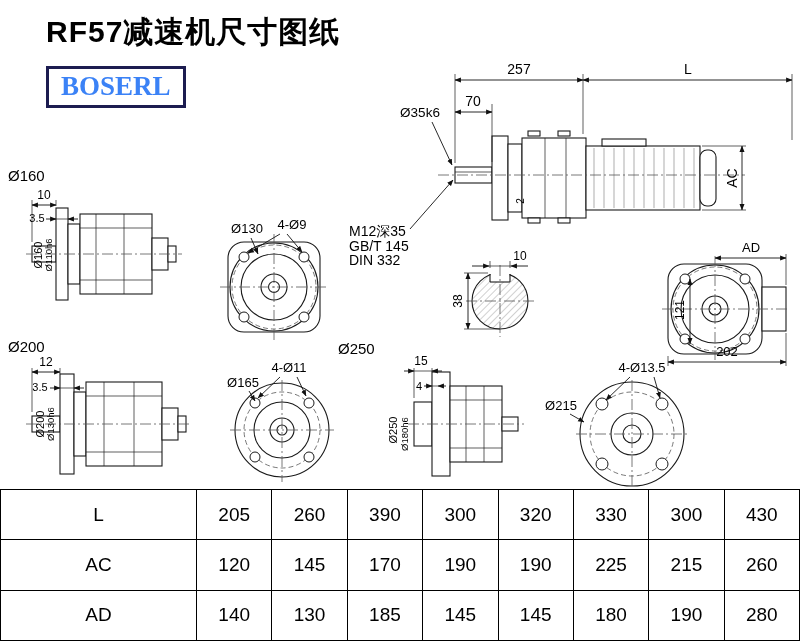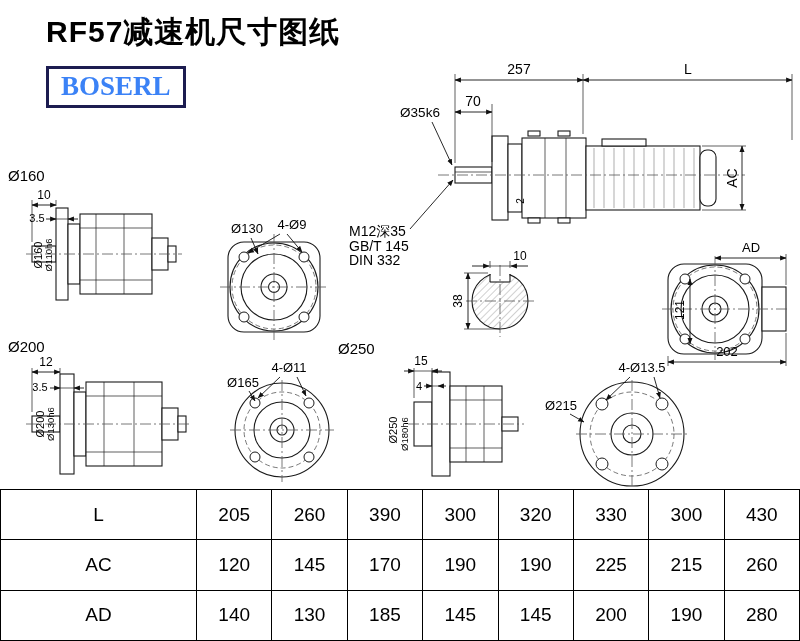--- a/index.html
+++ b/index.html
@@ -310,18 +310,18 @@
     <td>215</td>
     <td>260</td>
   </tr>
   <tr class="drow">
     <td>AD</td>
     <td>140</td>
     <td>130</td>
     <td>185</td>
     <td>145</td>
     <td>145</td>
-    <td>200</td>
+    <td>180</td>
     <td>190</td>
     <td>280</td>
   </tr>
 </tbody>
   </table>
 
 </body></html>

